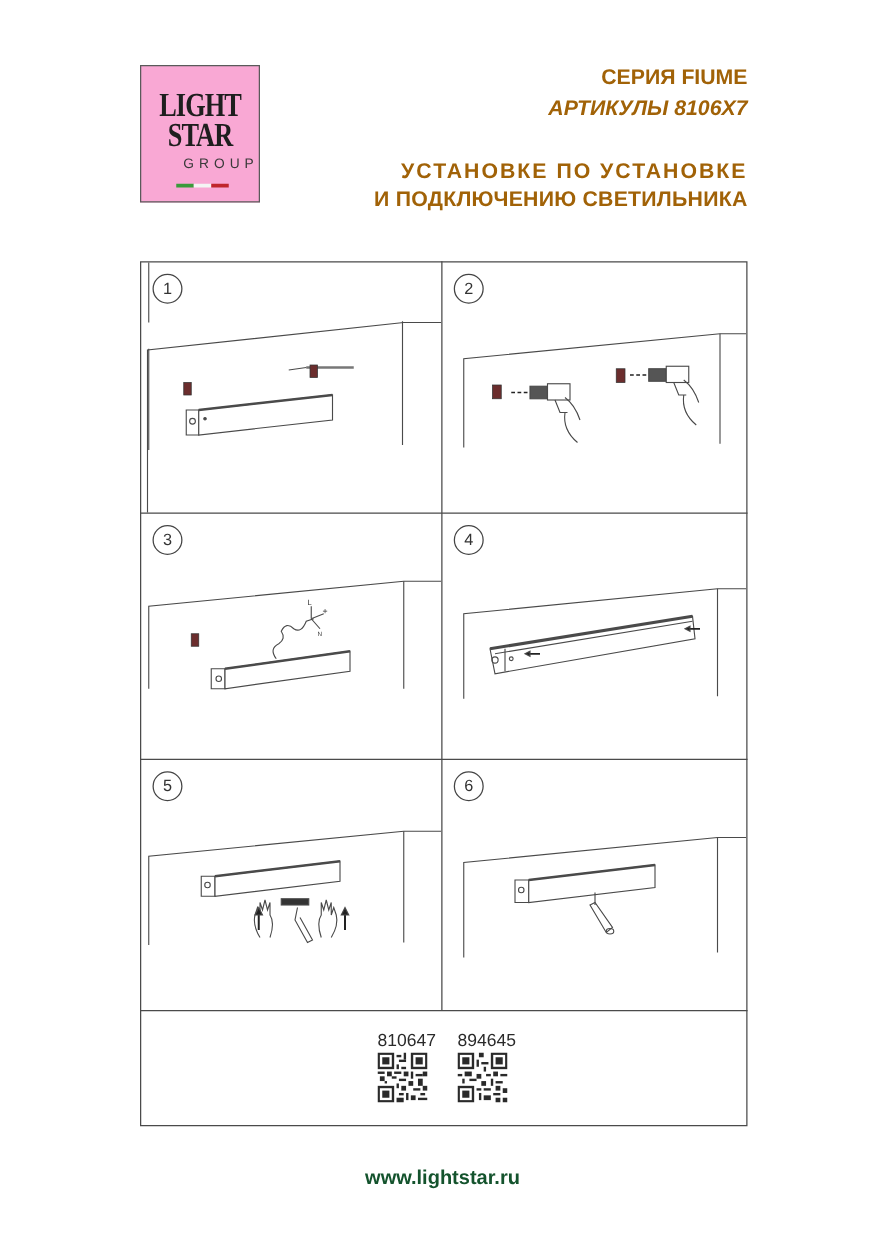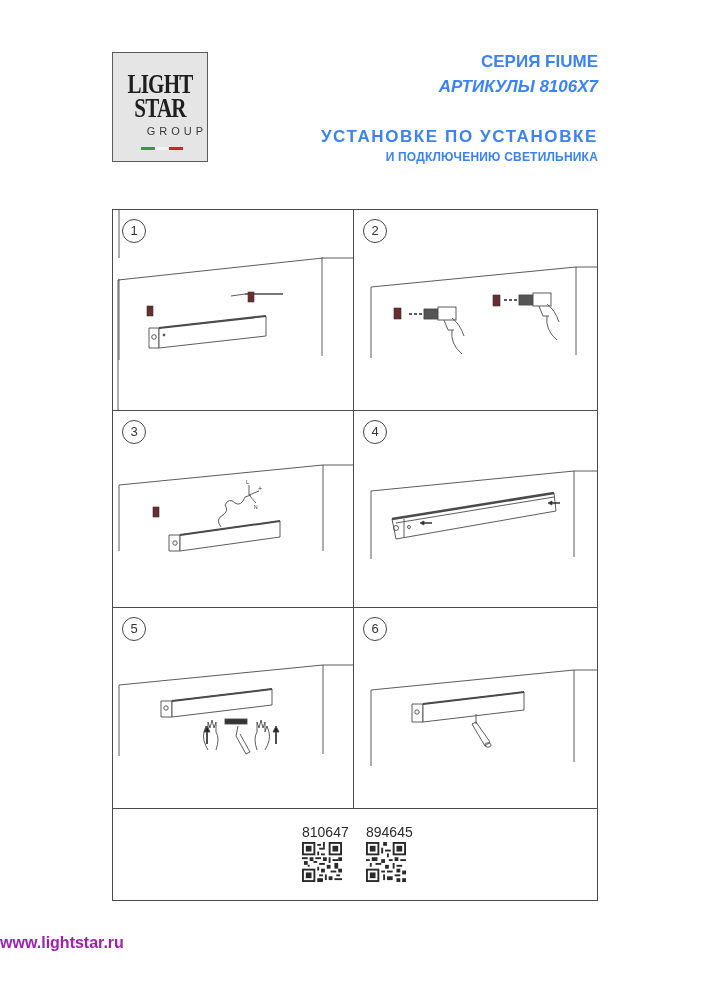--- a/index.html
+++ b/index.html
@@ -1,52 +1,52 @@
 <!DOCTYPE html>
 <html><head>
 <meta charset="utf-8">
 <style>
   html, body { margin: 0; padding: 0; background: #ffffff; }
   body { width: 708px; height: 1000px; position: relative; overflow: hidden;
          font-family: "Liberation Sans", sans-serif; color: #2a2a2a; }
 
   .logo { position: absolute; left: 112px; top: 52px; width: 96px; height: 110px;
-          border: 1px solid #5a5a5a; box-sizing: border-box; background: #e5e5e5; }
+          border: 1px solid #5a5a5a; box-sizing: border-box; background: #f9a8d4; }
   .logo .l1, .logo .l2 { position: absolute; left: 0; width: 100%; text-align: center;
           font-family: "Liberation Serif", serif; font-weight: bold; color: #1e1e1e;
           font-size: 27px; letter-spacing: -1px; transform: scaleX(0.78); line-height: 1; }
   .logo .l1 { top: 18px; }
   .logo .l2 { top: 42px; }
   .logo .l3 { position: absolute; left: 0; width: 100%; top: 72px; text-align: right;
           font-size: 11px; letter-spacing: 4px; color: #3a3a3a; padding-left: 4px; box-sizing: border-box; }
   .logo .flag { position: absolute; left: 28px; top: 94px; width: 42px; height: 3px; display: flex; }
   .logo .flag span { flex: 1; }
 
-  .hdr { position: absolute; right: 110px; text-align: right; font-weight: bold; color: #3b82f6; }
+  .hdr { position: absolute; right: 110px; text-align: right; font-weight: bold; color: #a16207; }
   .hdr.series { top: 52px; font-size: 17px; }
   .hdr.articles { top: 77px; font-size: 17px; font-style: italic; }
   .hdr.title1 { top: 127px; font-size: 17px; letter-spacing: 1.6px; }
-  .hdr.title2 { top: 150px; font-size: 12px; letter-spacing: 0.2px; }
+  .hdr.title2 { top: 150px; font-size: 17px; letter-spacing: 0.2px; }
 
   .frame { position: absolute; left: 112px; top: 209px; width: 486px; height: 692px;
            border: 1.5px solid #4a4a4a; box-sizing: border-box; }
   .hline { position: absolute; left: 112px; width: 486px; height: 0; border-top: 1.5px solid #4a4a4a; }
   .vline { position: absolute; left: 353px; width: 0; border-left: 1.5px solid #4a4a4a; }
 
   .panel { position: absolute; }
   .step-num { position: absolute; left: 9px; top: 9px; width: 22px; height: 22px; border: 1px solid #444;
               border-radius: 50%; font-size: 13px; text-align: center; line-height: 22px; color: #333;
               background: #fff; }
   .panel svg { position: absolute; left: 0; top: 0; }
 
   .qr-label { position: absolute; font-size: 14px; color: #2a2a2a; }
   .qr { position: absolute; width: 40px; height: 40px; }
 
-  .footer-url { position: absolute; left: 0; width: 708px; top: 934px; 
-                font-weight: bold; font-size: 16px; color: #a21caf; }
+  .footer-url { position: absolute; left: 0; width: 708px; top: 934px; text-align: center;
+                font-weight: bold; font-size: 16px; color: #14532d; }
 </style>
 </head>
 <body>
 
 <div class="logo">
   <div class="l1">LIGHT</div>
   <div class="l2">STAR</div>
   <div class="l3">GROUP</div>
   <div class="flag">
     <span style="background:#3a9a3a"></span>

